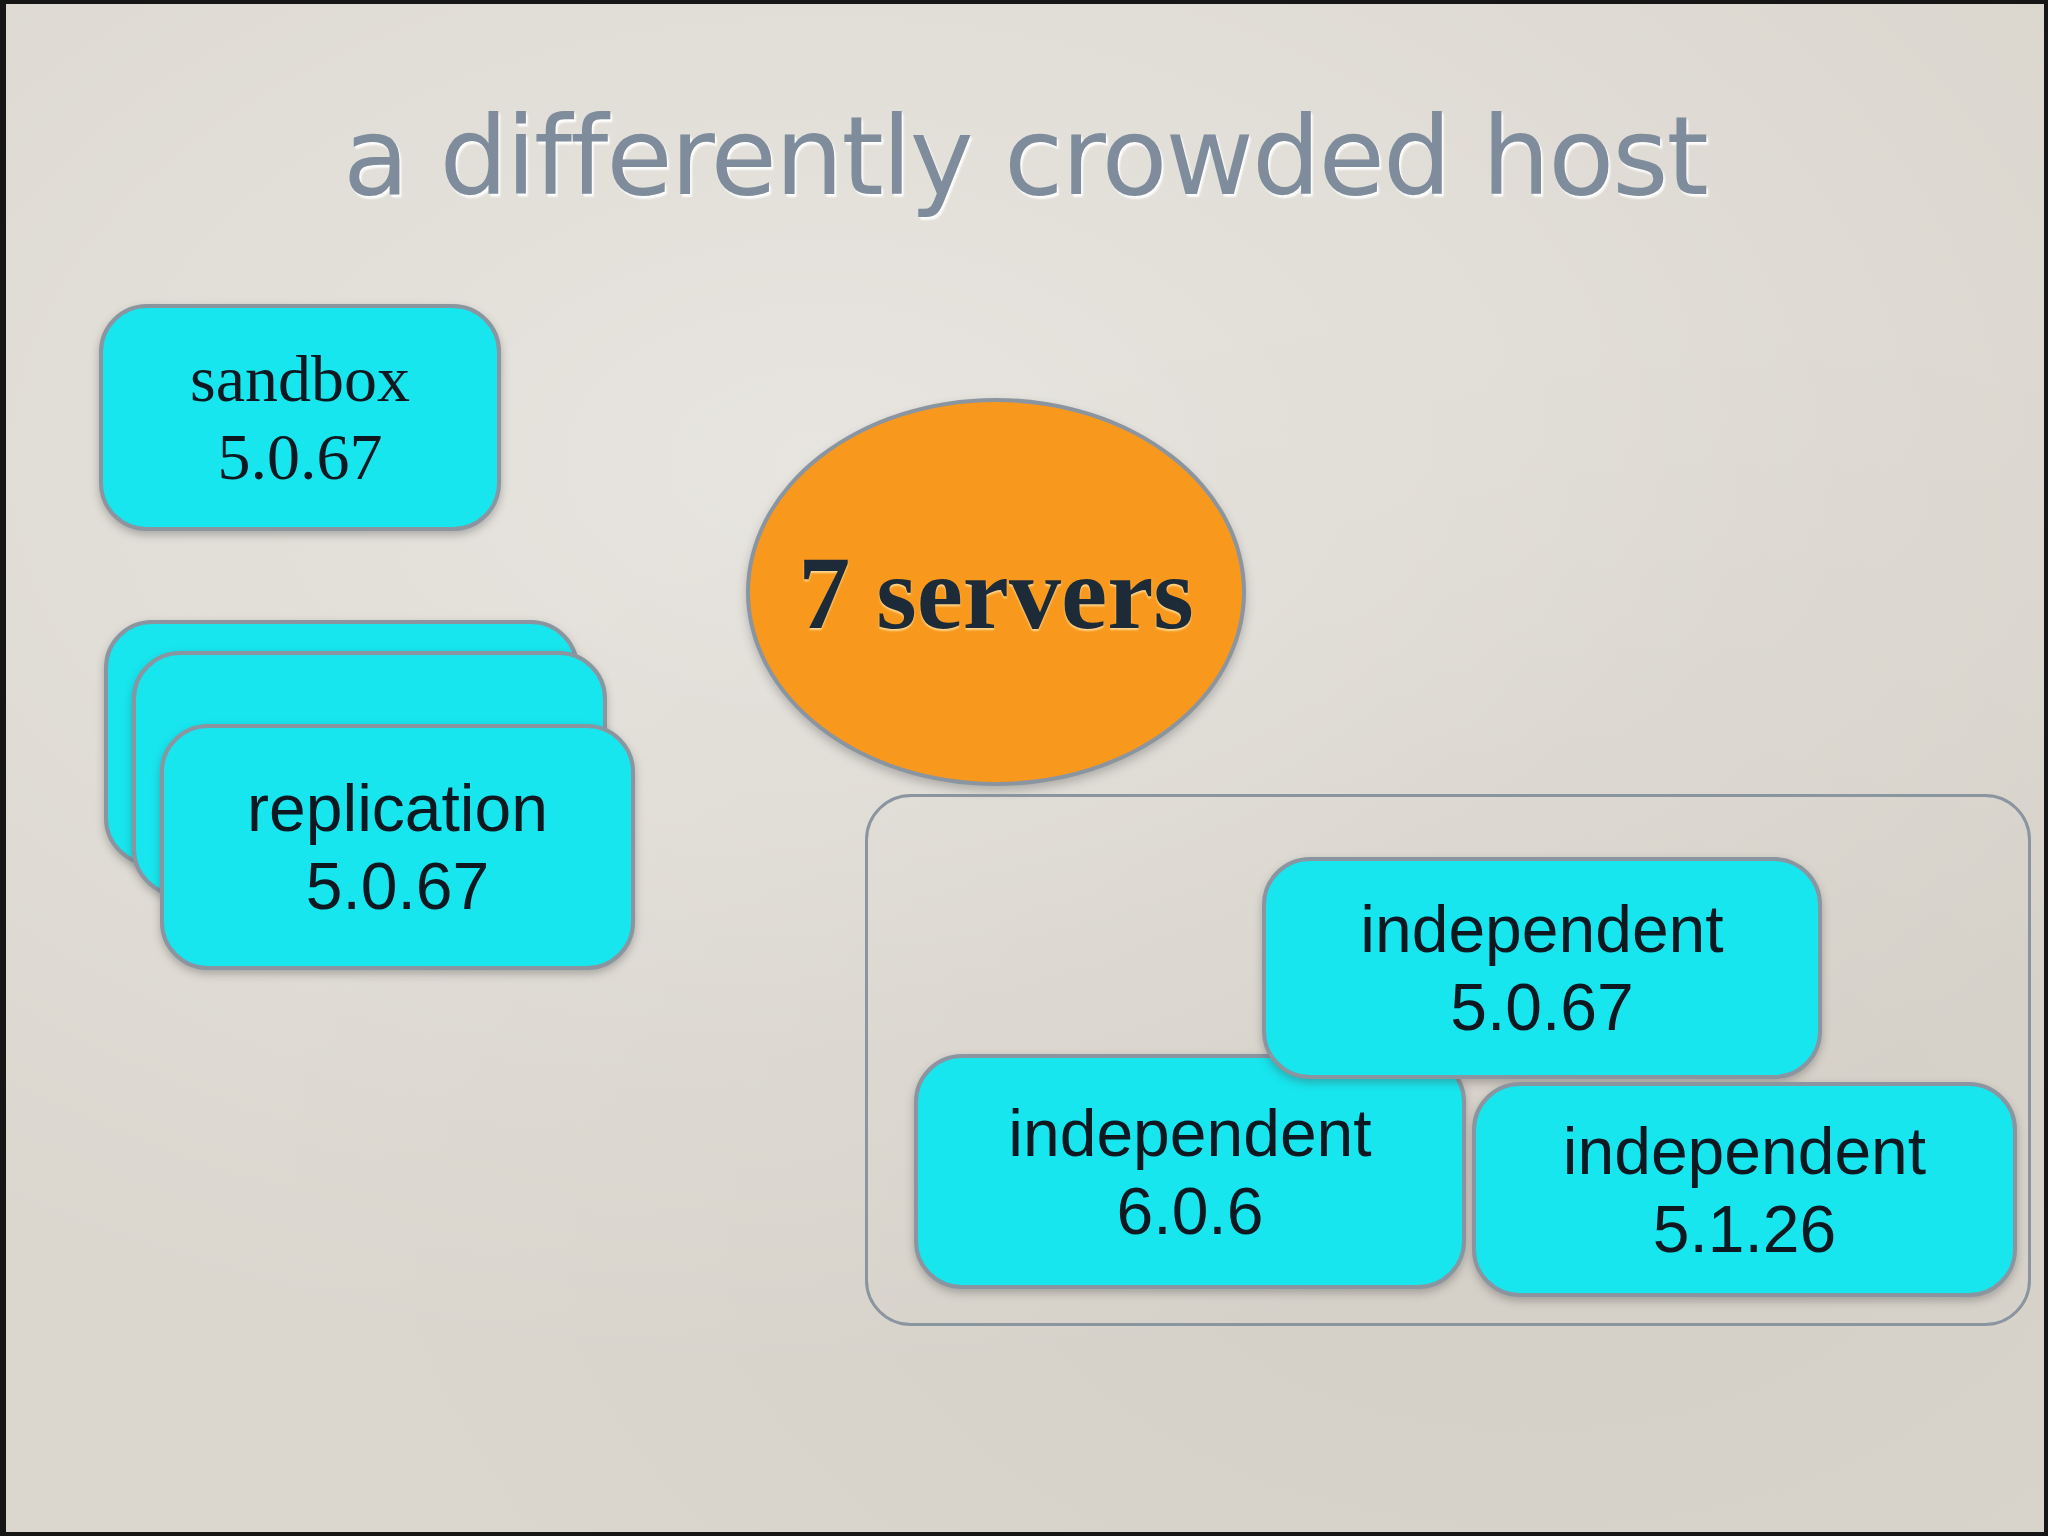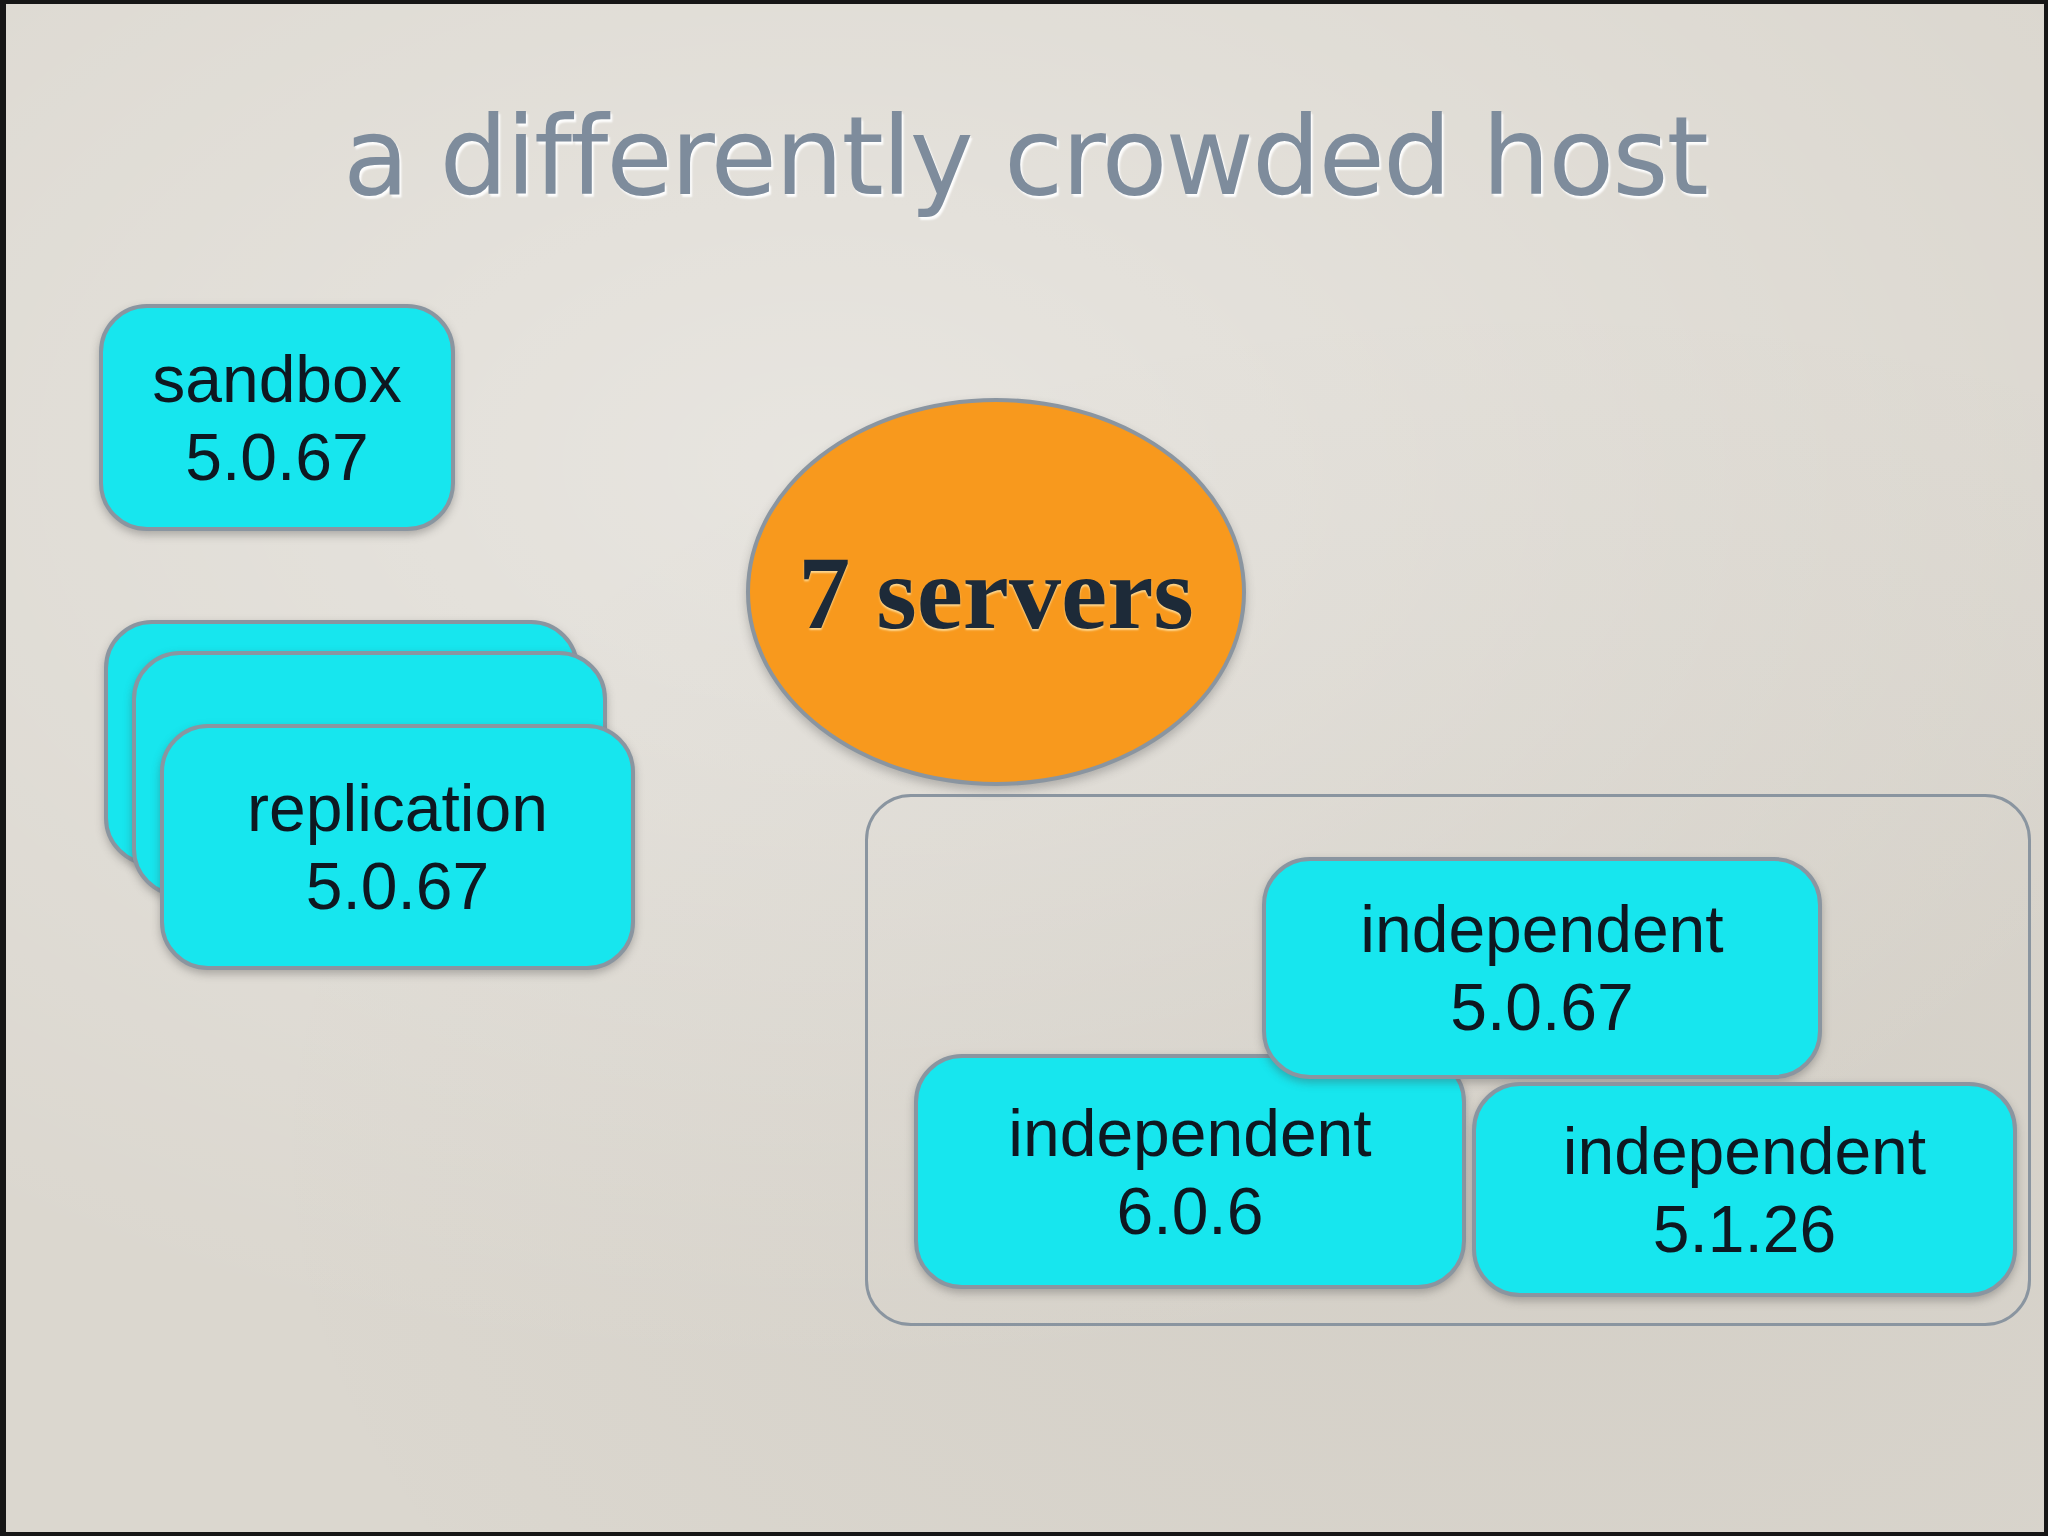--- a/index.html
+++ b/index.html
@@ -40,21 +40,21 @@
     display: flex;
     flex-direction: column;
     align-items: center;
     justify-content: center;
     color: var(--box_text, #0e1821);
     font-size: 66px;
     line-height: 78px;
     text-align: center;
   }
 
-  .sandbox { left: 93px; top: 300px; width: 356px; height: 227px; }
+  .sandbox { left: 93px; top: 300px; width: 402px; height: 227px; font-family: Liberation Serif, serif; }
 
   .rep { width: 475px; height: 246px; }
   .rep.back   { left: 98px;  top: 616px; }
   .rep.middle { left: 126px; top: 647px; }
   .rep.front  { left: 154px; top: 678px; margin-top: 42px; }
 
   .ellipse {
     position: absolute;
     left: 740px; top: 394px;
     width: 500px; height: 388px;

